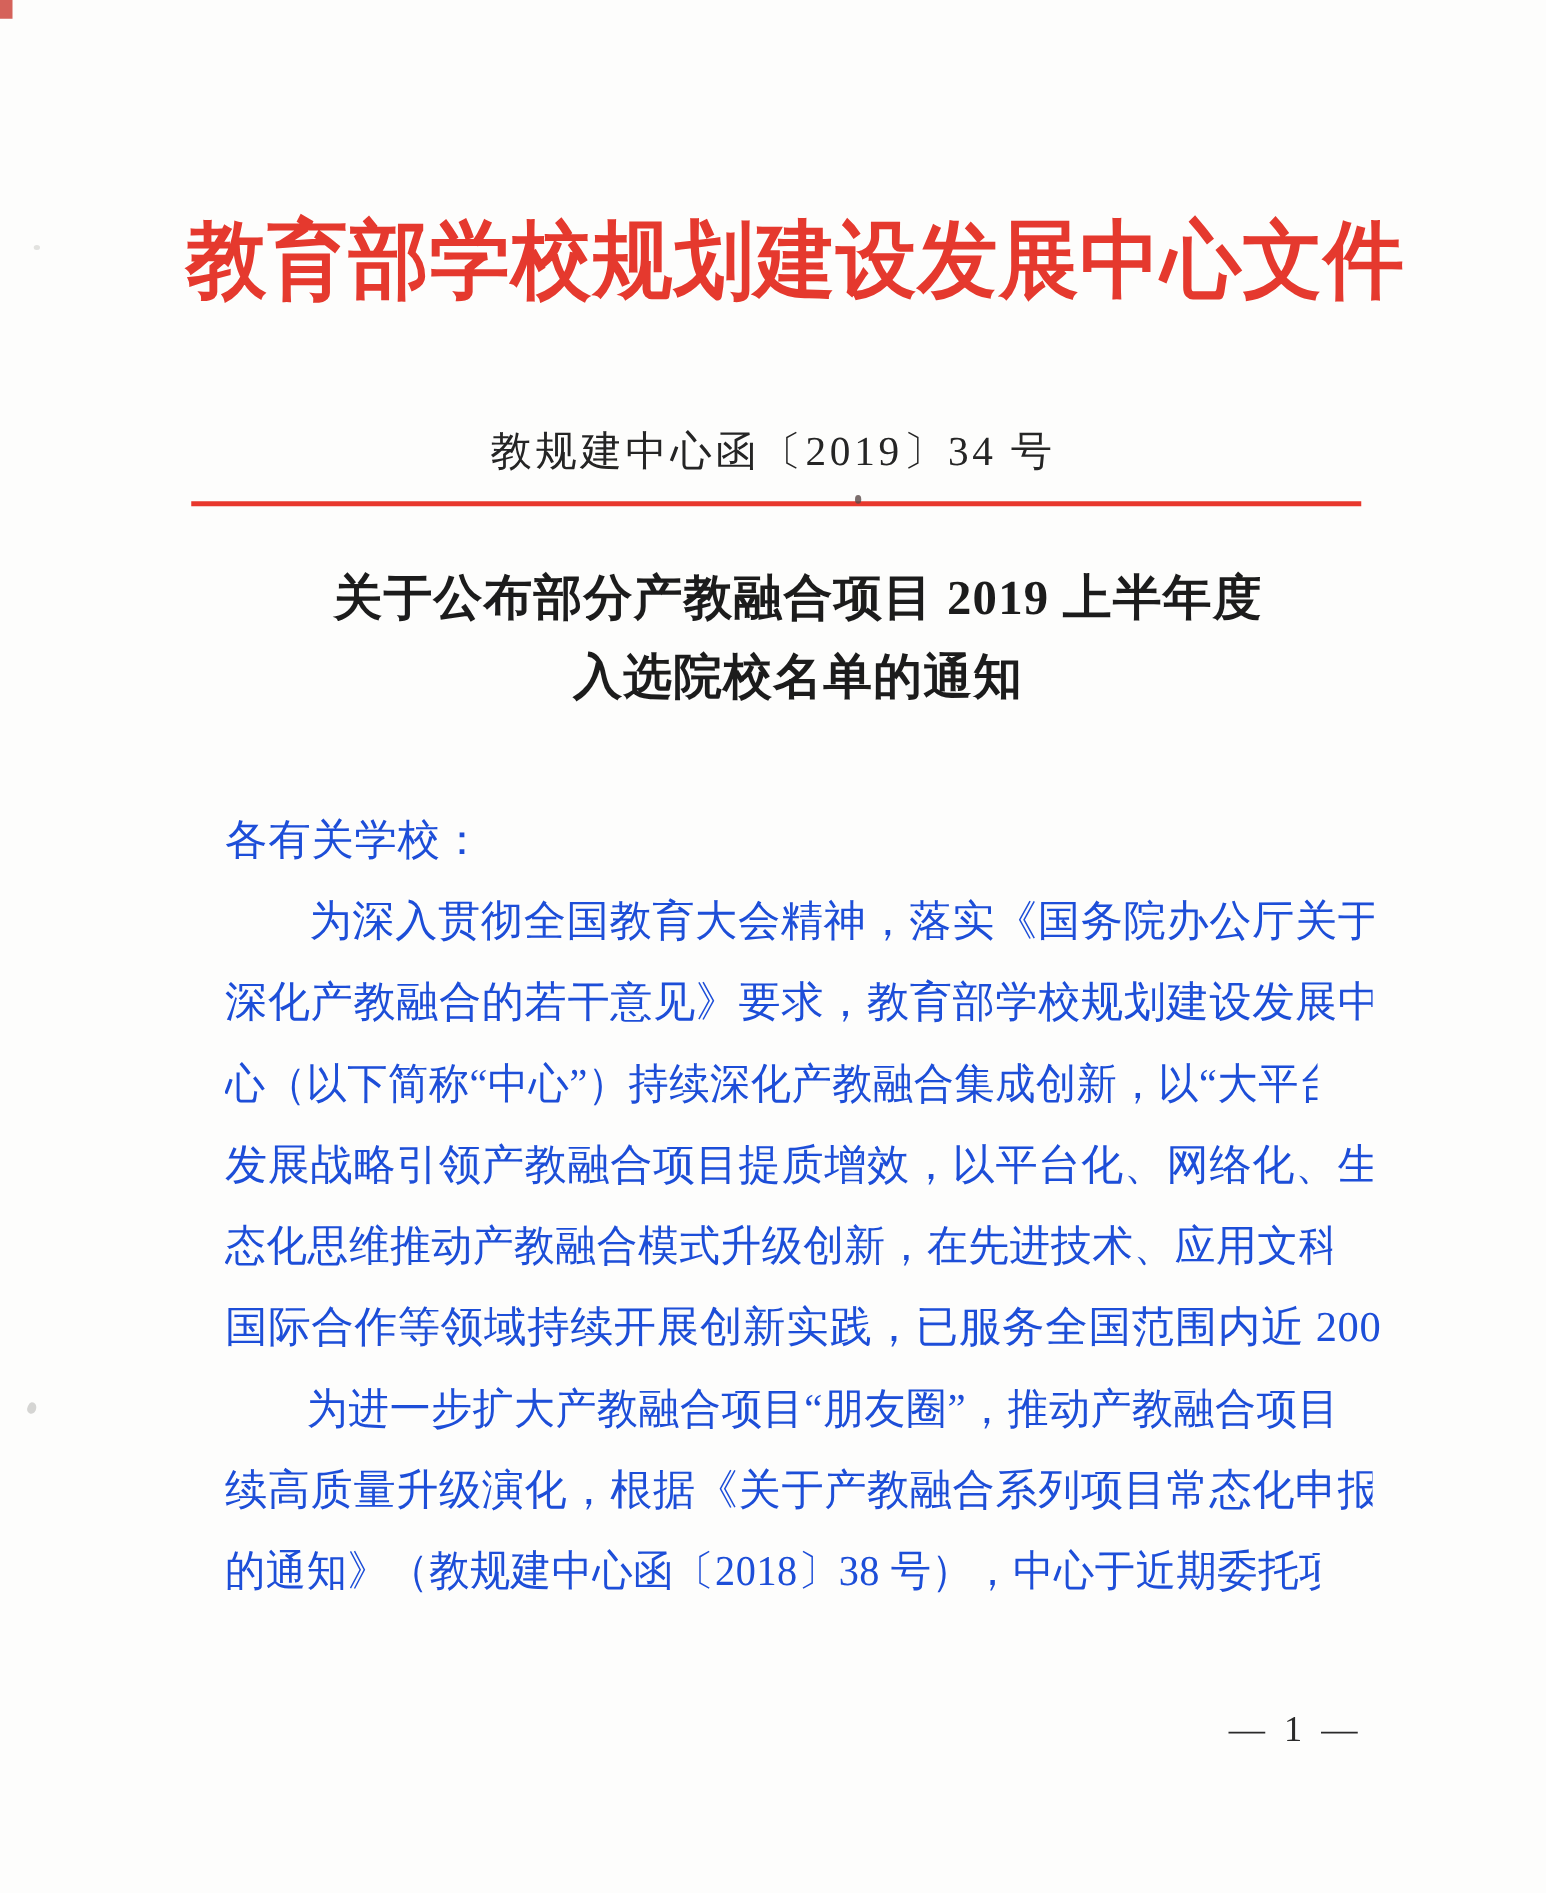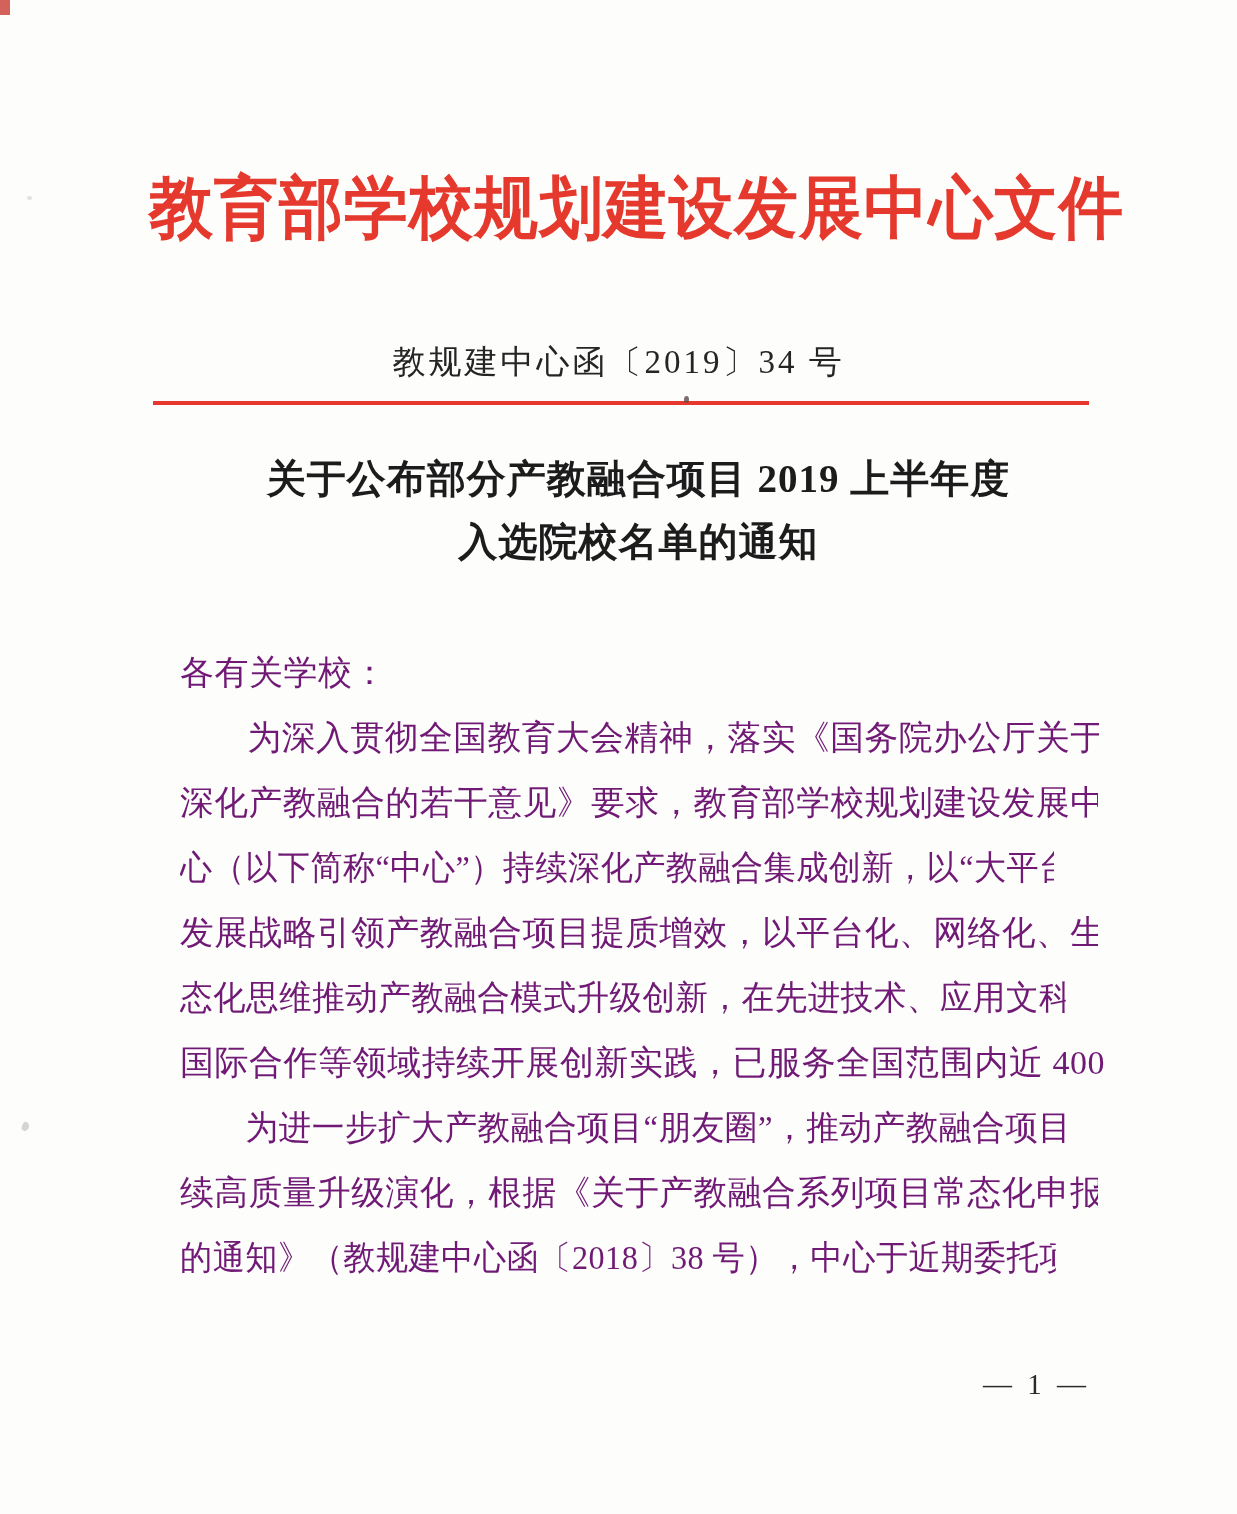--- a/index.html
+++ b/index.html
@@ -67,21 +67,21 @@
     white-space: nowrap;
   }
 
   
   .body-block {
     position: absolute;
     top: 640px; left: 180px;
     width: 925px;
     font-size: 34px;
     line-height: 65px;
-    color: #701a75;
+    color: #1d4ed8;
     letter-spacing: 0.5px;
   }
   .bline { height: 65px; overflow: hidden; text-align: left; }
   .bline.fill { text-align: justify; text-align-last: justify; }
   .bline.indent { padding-left: 68px; }
 
   
   .page-number {
     position: absolute;
     top: 1368px; right: 147px;
@@ -132,21 +132,21 @@
     <div>入选院校名单的通知</div>
   </div>
 
   <div class="body-block">
     <div class="bline" style="">各有关学校：</div>
     <div class="bline fill indent" style="white-space: nowrap; transform: scaleX(0.993555); transform-origin: left center;">为深入贯彻全国教育大会精神，落实《国务院办公厅关于</div>
     <div class="bline fill" style="white-space: nowrap; transform: scaleX(0.992489); transform-origin: left center;">深化产教融合的若干意见》要求，教育部学校规划建设发展中</div>
     <div class="bline fill" style="white-space: nowrap; transform: scaleX(0.944842); transform-origin: left center;">心（以下简称“中心”）持续深化产教融合集成创新，以“大平台+”</div>
     <div class="bline fill" style="white-space: nowrap; transform: scaleX(0.992489); transform-origin: left center;">发展战略引领产教融合项目提质增效，以平台化、网络化、生</div>
     <div class="bline fill" style="white-space: nowrap; transform: scaleX(0.957557); transform-origin: left center;">态化思维推动产教融合模式升级创新，在先进技术、应用文科、</div>
-    <div class="bline fill" style="">国际合作等领域持续开展创新实践，已服务全国范围内近 400</div>
+    <div class="bline fill" style="">国际合作等领域持续开展创新实践，已服务全国范围内近 200</div>
     <div class="bline fill indent" style="white-space: nowrap; transform: scaleX(0.961538); transform-origin: left center;">为进一步扩大产教融合项目“朋友圈”，推动产教融合项目持</div>
     <div class="bline fill" style="white-space: nowrap; transform: scaleX(0.992489); transform-origin: left center;">续高质量升级演化，根据《关于产教融合系列项目常态化申报</div>
     <div class="bline fill" style="white-space: nowrap; transform: scaleX(0.946776); transform-origin: left center;">的通知》（教规建中心函〔2018〕38 号），中心于近期委托项目</div>
   </div>
 
   <div class="page-number">— 1 —</div>
 
 </div>
 
 </body></html>

